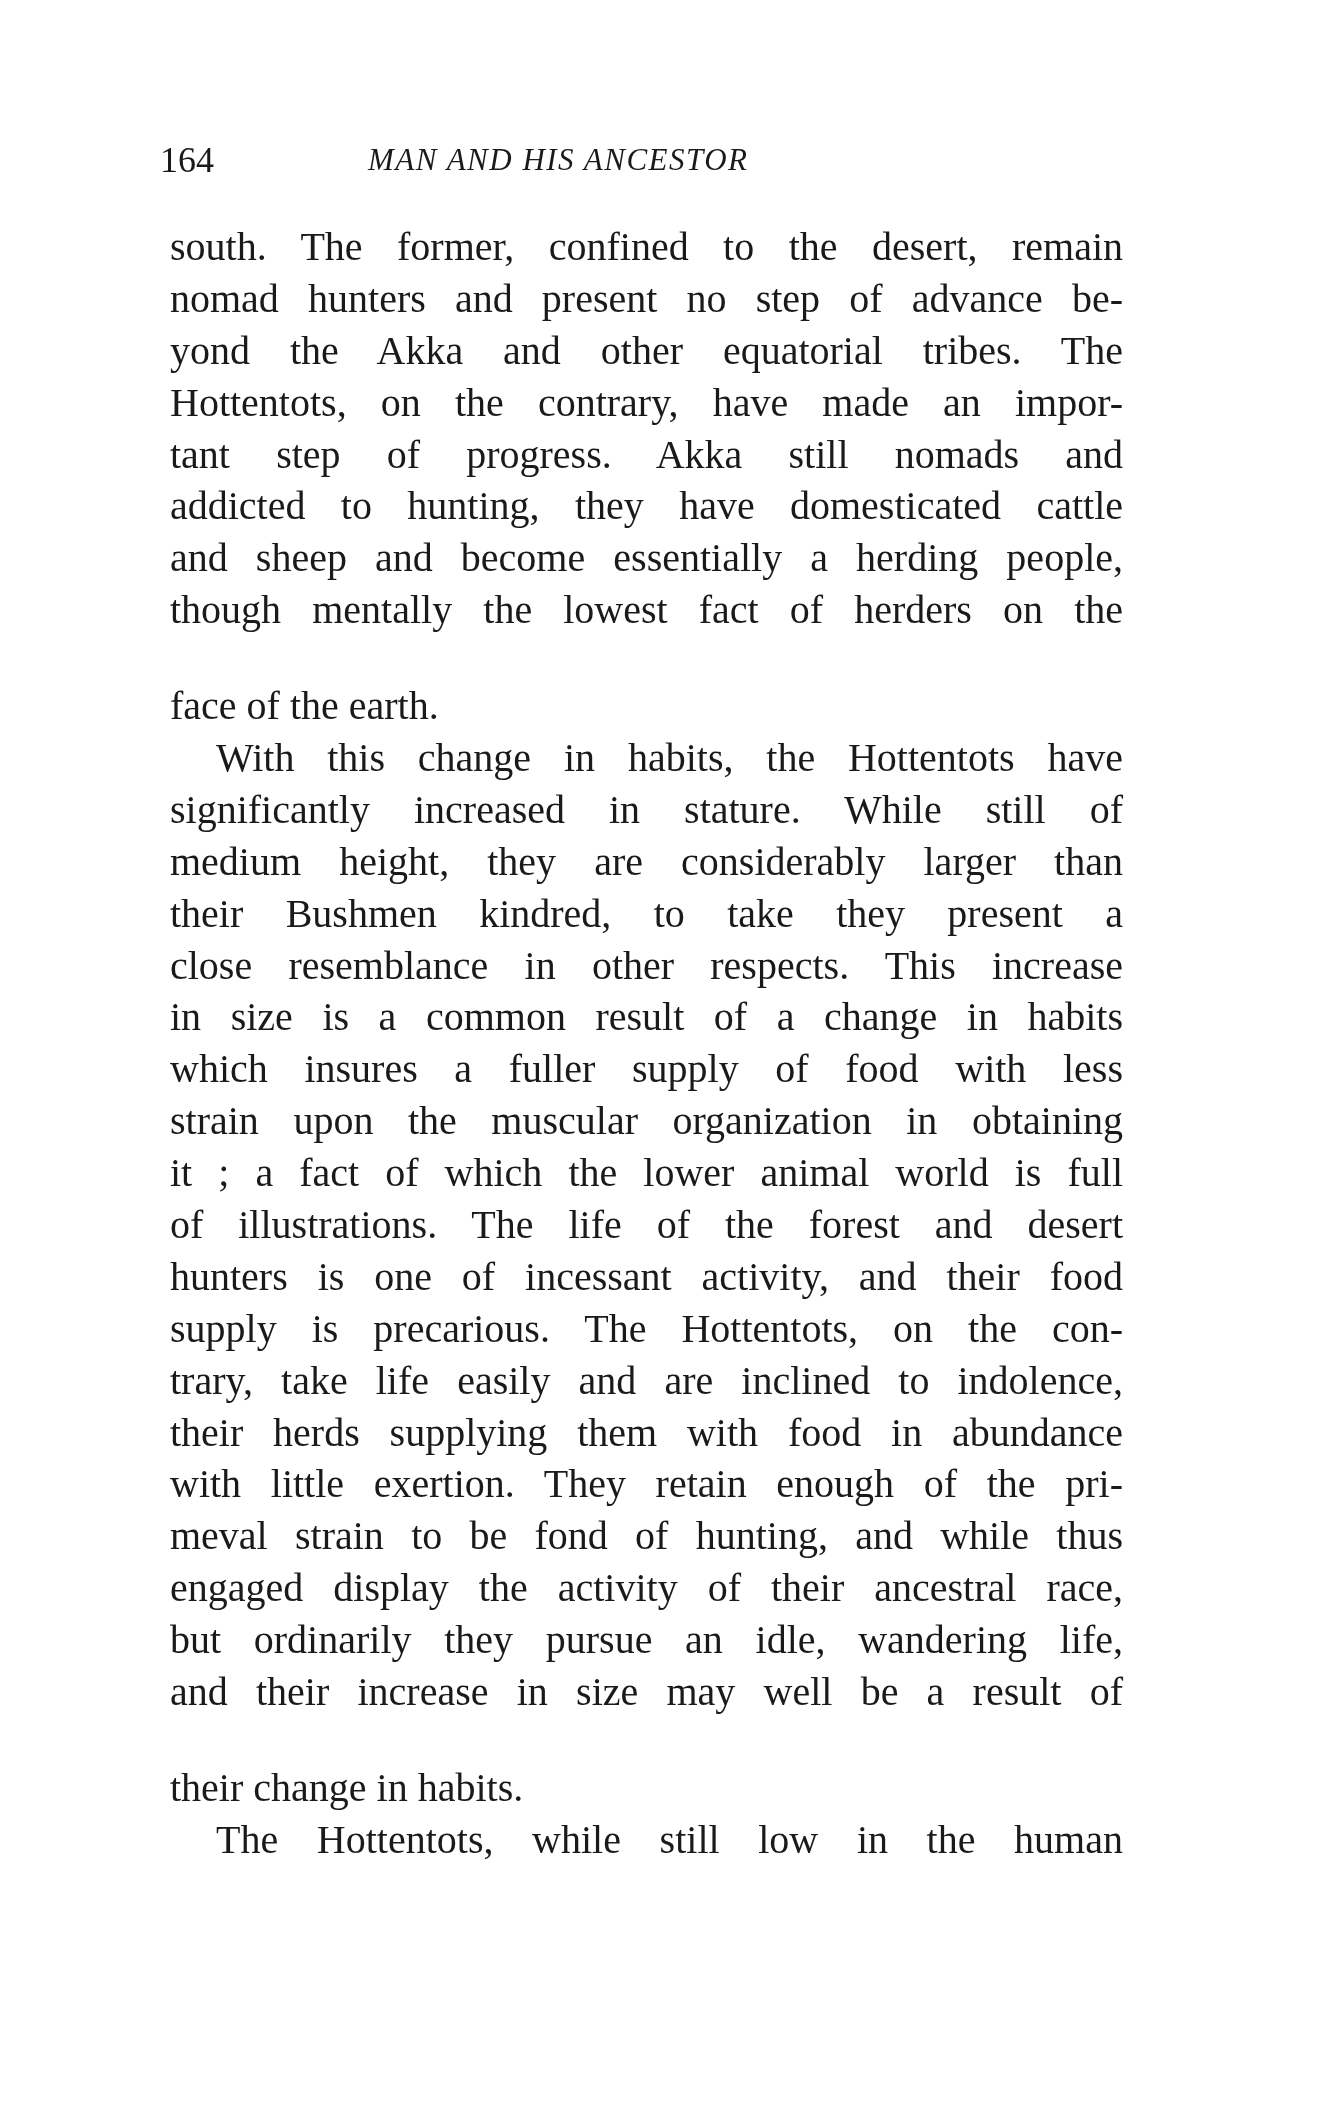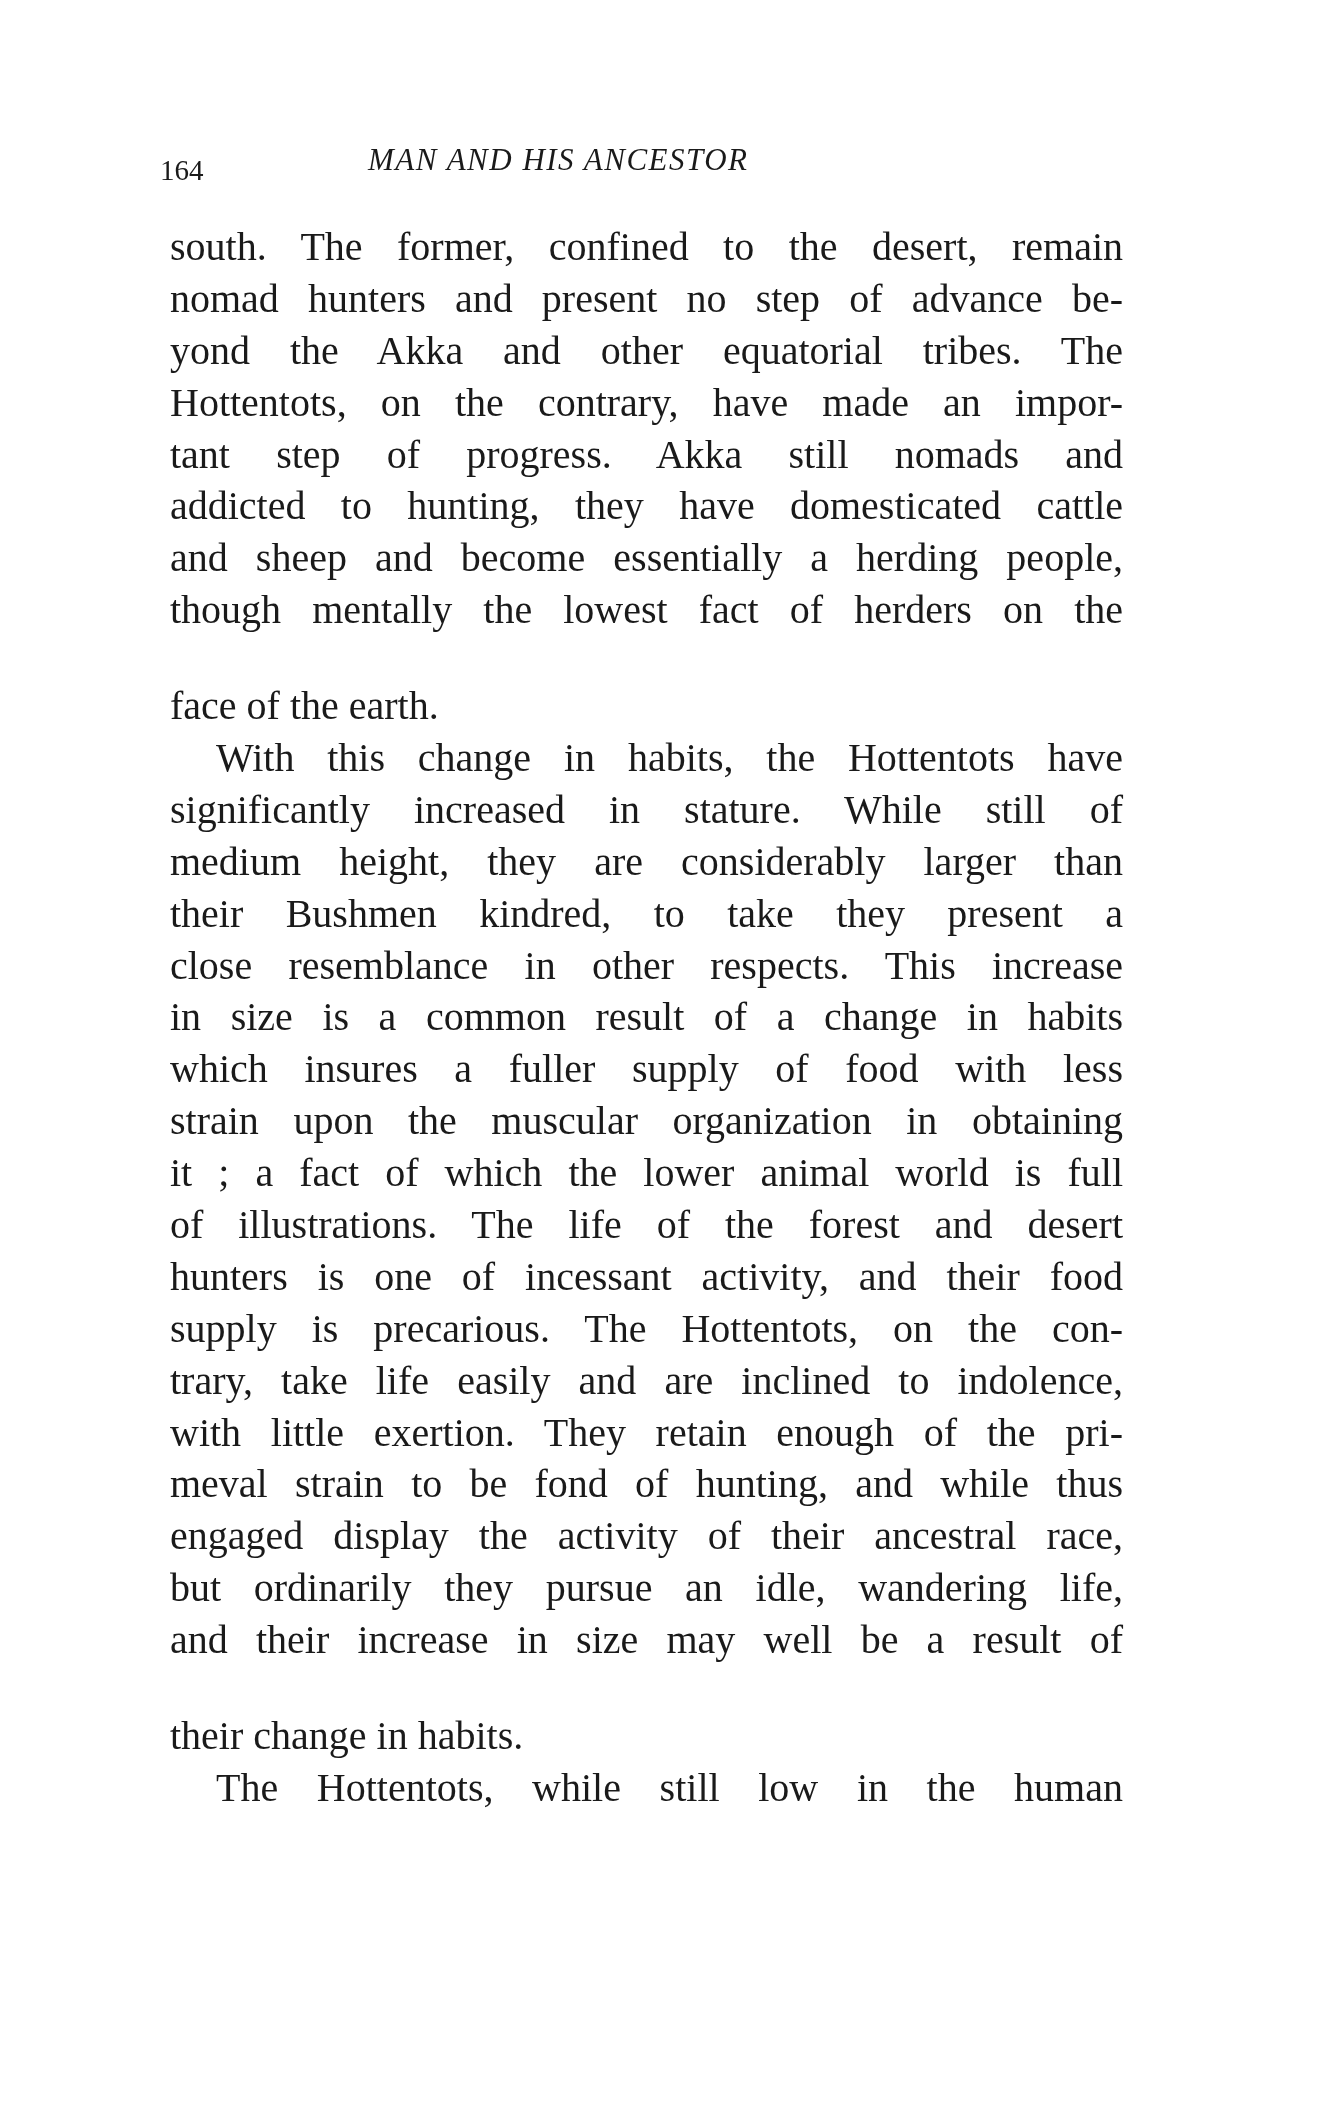--- a/index.html
+++ b/index.html
@@ -17,22 +17,22 @@
     top: 140px;
     left: 160px;
     width: 960px;
     height: 40px;
     line-height: 40px;
     font-size: 31px;
   }
   .page-number {
     position: absolute;
     left: 0;
-    top: 10px;
-    font-size: 29px;
+    top: 0;
+    font-size: 36px;
   }
   .running-title {
     position: absolute;
     left: 208px;
     top: 0;
     font-style: italic;
     letter-spacing: 1.5px;
   }
   .body-text {
     position: absolute;
@@ -82,20 +82,21 @@
     <span class="line">their Bushmen kindred, to take they present a</span>
     <span class="line">close resemblance in other respects.  This increase</span>
     <span class="line">in size is a common result of a change in habits</span>
     <span class="line">which insures a fuller supply of food with less</span>
     <span class="line">strain upon the muscular organization in obtaining</span>
     <span class="line">it ; a fact of which the lower animal world is full</span>
     <span class="line">of illustrations.  The life of the forest and desert</span>
     <span class="line">hunters is one of incessant activity, and their food</span>
     <span class="line">supply is precarious.  The Hottentots, on the con-</span>
     <span class="line">trary, take life easily and are inclined to indolence,</span>
+    <span class="line">their herds supplying them with food in abundance</span>
     <span class="line">with little exertion.  They retain enough of the pri-</span>
     <span class="line">meval strain to be fond of hunting, and while thus</span>
     <span class="line">engaged display the activity of their ancestral race,</span>
     <span class="line">but ordinarily they pursue an idle, wandering life,</span>
     <span class="line">and their increase in size may well be a result of</span>
     <span class="line last">their change in habits.</span>
   </div>
 
   <div>
     <span class="line indent">The Hottentots, while still low in the human</span>

